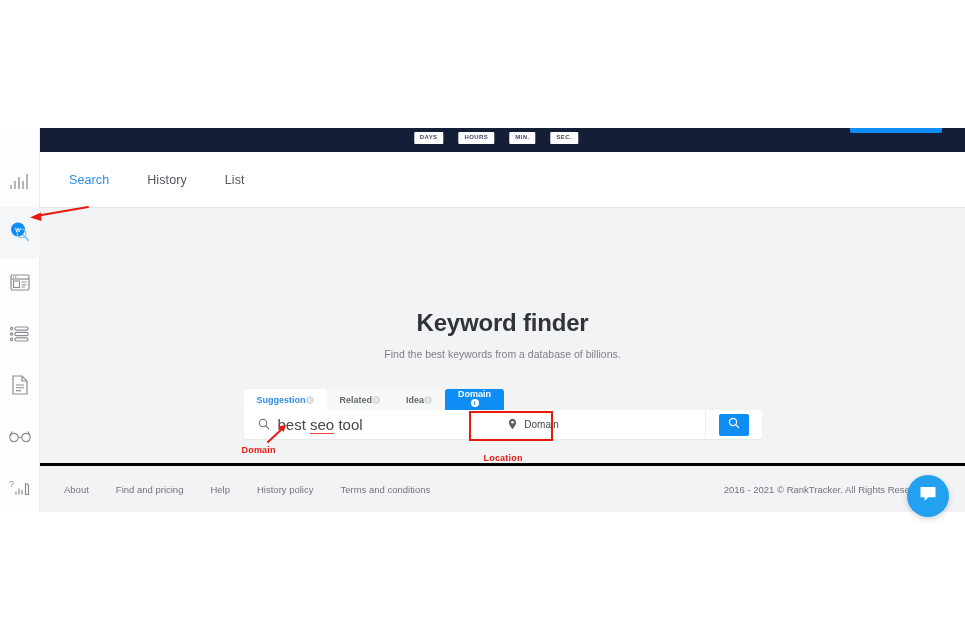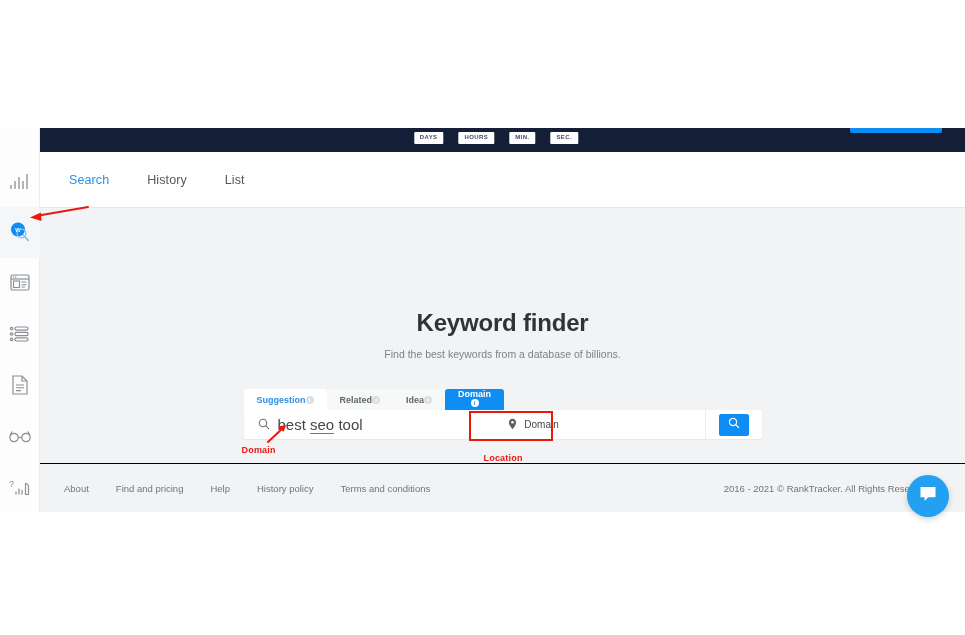--- a/index.html
+++ b/index.html
@@ -254,21 +254,21 @@
     font-weight: 700;
     letter-spacing: .2px;
     white-space: nowrap;
   }
 
   
   .footer {
     height: 49px;
     flex: 0 0 49px;
     background: #f2f3f4;
-    border-top: 1px solid #000000;
+    border-top: 3px solid #000000;
     display: flex;
     align-items: center;
     padding: 0 28px 0 24px;
     justify-content: space-between;
     position: relative;
     z-index: 2;
   }
   .foot-links { display: flex; gap: 27px; }
   .foot-links a {
     font-size: 9.5px;

